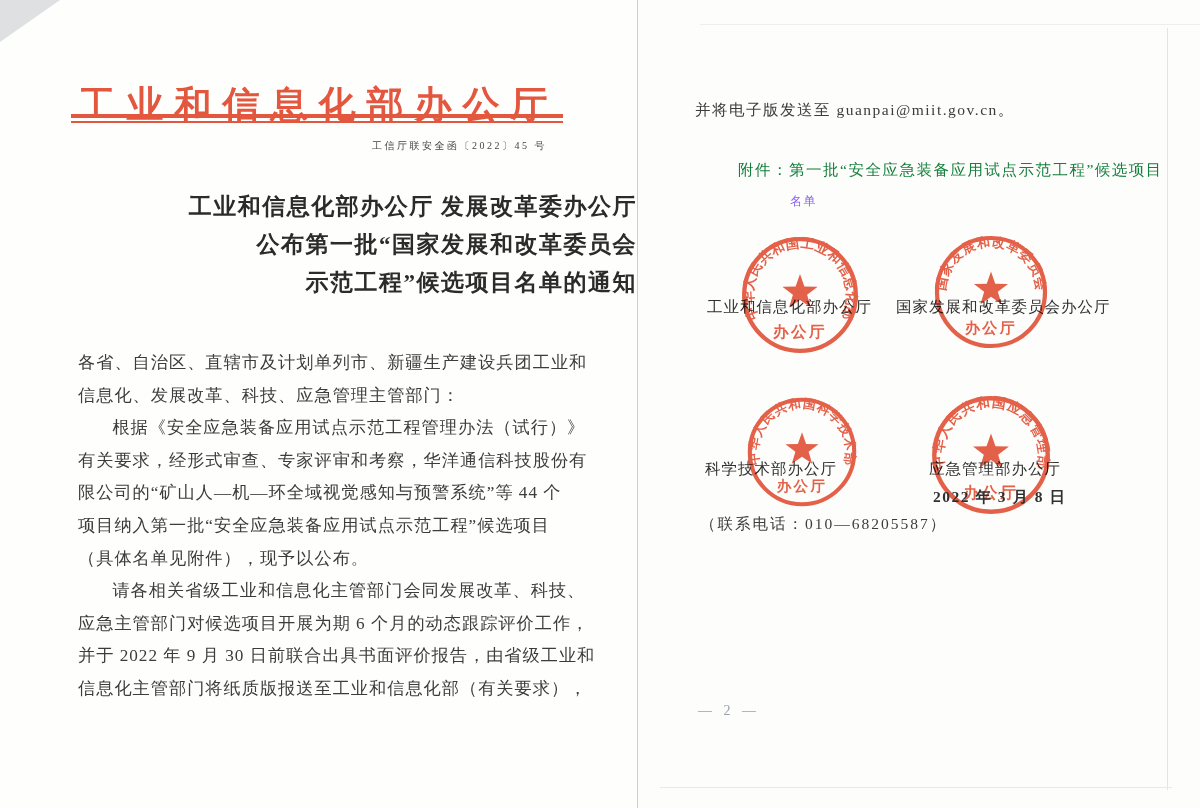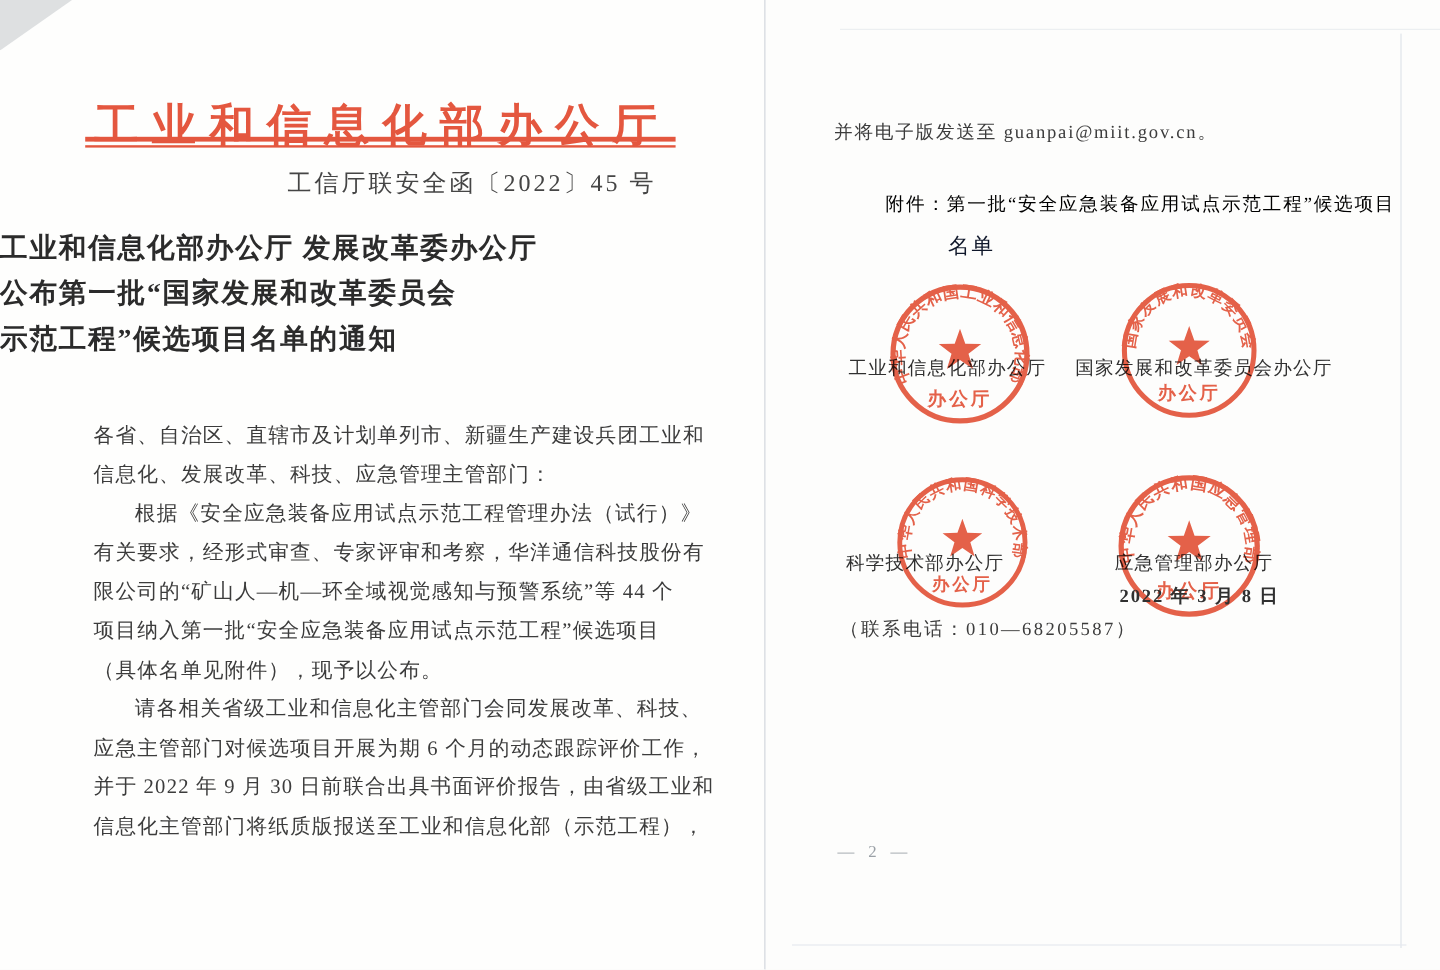--- a/index.html
+++ b/index.html
@@ -25,37 +25,37 @@
   
   .letterhead{
     position:absolute;left:0;right:0;top:80px;text-align:center;
     font-size:37px;font-weight:bold;letter-spacing:11px;color:#e4573f;white-space:nowrap;
   }
   .rule{position:absolute;left:71px;top:114px;width:492px;}
   .rule-thick{height:3.5px;background:#e4573f;}
   .rule-thin{height:1.5px;background:#e4573f;margin-top:3.5px;}
   .doc-no{
     position:absolute;right:90px;top:139px;
-    font-size:20px;letter-spacing:2.5px;color:#454545;white-space:nowrap;
+    font-size:10px;letter-spacing:2.5px;color:#454545;white-space:nowrap;
   }
   .doc-title{
-    position:absolute;left:0;right:0;top:188px;text-align:left;
+    position:absolute;left:0;right:0;top:188px;text-align:right;
     font-size:23px;font-weight:bold;line-height:38px;letter-spacing:1.5px;color:#2b2b2b;
   }
   .doc-body{
     position:absolute;left:78px;top:347px;width:475px;
     font-size:17.2px;line-height:32.6px;letter-spacing:1px;color:#3c3c3c;
   }
   .bline{white-space:nowrap;}
   .bline.indent{text-indent:2em;}
 
   
   .r-email{position:absolute;left:57px;top:100px;font-size:15.5px;letter-spacing:1.5px;color:#3c3c3c;white-space:nowrap;}
-  .r-attach1{position:absolute;left:100px;top:160px;font-size:15.5px;letter-spacing:1.5px;color:#000000;white-space:nowrap;}
-  .r-attach2{position:absolute;left:152px;top:193px;font-size:18px;letter-spacing:1.5px;color:#0f172a;}
+  .r-attach1{position:absolute;left:100px;top:160px;font-size:15.5px;letter-spacing:1.5px;color:#15803d;white-space:nowrap;}
+  .r-attach2{position:absolute;left:152px;top:193px;font-size:12px;letter-spacing:1.5px;color:#8b5cf6;}
   .r-org{position:absolute;font-size:15.5px;letter-spacing:1px;color:#303030;white-space:nowrap;}
   .r-org0{left:69px;top:297px;}
   .r-org1{left:258px;top:297px;}
   .r-org2{left:67px;top:459px;}
   .r-org3{left:291px;top:459px;}
   .r-date{position:absolute;left:295px;top:487px;font-size:15.5px;letter-spacing:1.5px;color:#303030;white-space:nowrap;font-weight:bold;}
   .r-contact{position:absolute;left:62px;top:514px;font-size:15.5px;letter-spacing:2px;color:#3c3c3c;white-space:nowrap;}
   .r-pageno{position:absolute;left:60px;top:703px;font-size:14px;letter-spacing:4px;color:#9aa0a6;}
 
   .stamp{position:absolute;mix-blend-mode:multiply;opacity:.92;}
@@ -89,21 +89,21 @@
       <div class="bline">各省、自治区、直辖市及计划单列市、新疆生产建设兵团工业和</div>
       <div class="bline">信息化、发展改革、科技、应急管理主管部门：</div>
       <div class="bline indent">根据《安全应急装备应用试点示范工程管理办法（试行）》</div>
       <div class="bline">有关要求，经形式审查、专家评审和考察，华洋通信科技股份有</div>
       <div class="bline">限公司的“矿山人—机—环全域视觉感知与预警系统”等 44 个</div>
       <div class="bline">项目纳入第一批“安全应急装备应用试点示范工程”候选项目</div>
       <div class="bline">（具体名单见附件），现予以公布。</div>
       <div class="bline indent">请各相关省级工业和信息化主管部门会同发展改革、科技、</div>
       <div class="bline">应急主管部门对候选项目开展为期 6 个月的动态跟踪评价工作，</div>
       <div class="bline">并于 2022 年 9 月 30 日前联合出具书面评价报告，由省级工业和</div>
-      <div class="bline">信息化主管部门将纸质版报送至工业和信息化部（示范工程），</div>
+      <div class="bline">信息化主管部门将纸质版报送至工业和信息化部（有关要求），</div>
     </div>
   </div>
 
   <div class="page-divider"></div>
 
   <div class="page page-right">
     <div class="r-email">并将电子版发送至 guanpai@miit.gov.cn。</div>
     <div class="r-attach1">附件：第一批“安全应急装备应用试点示范工程”候选项目</div>
     <div class="r-attach2">名单</div>
 

